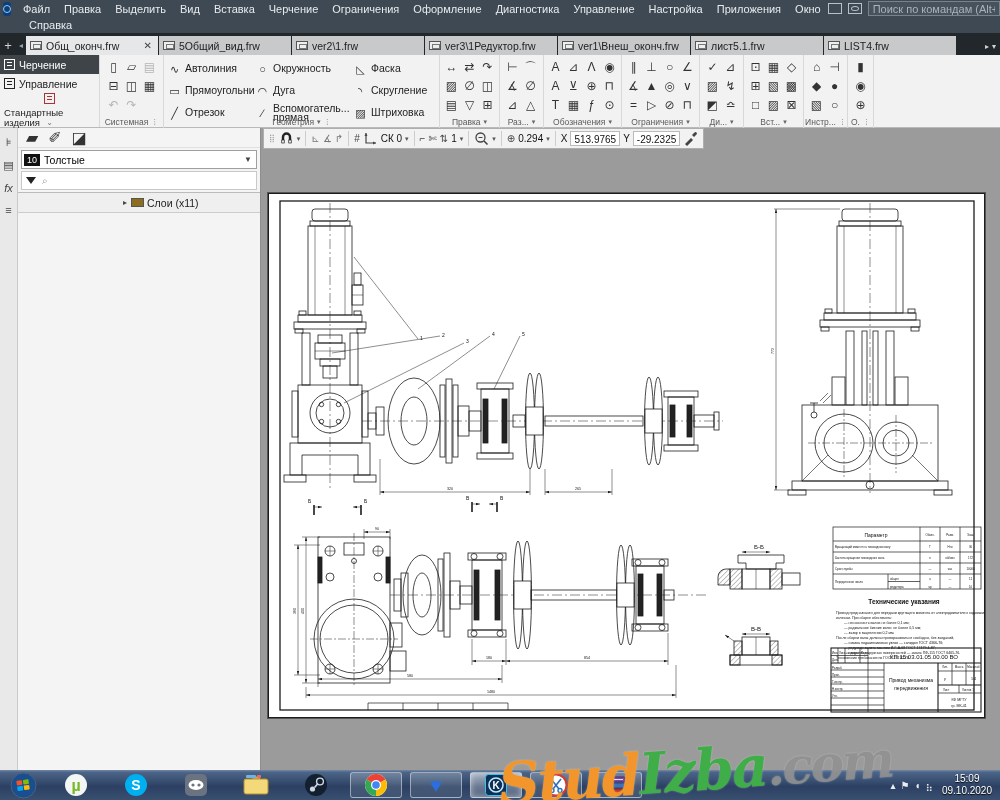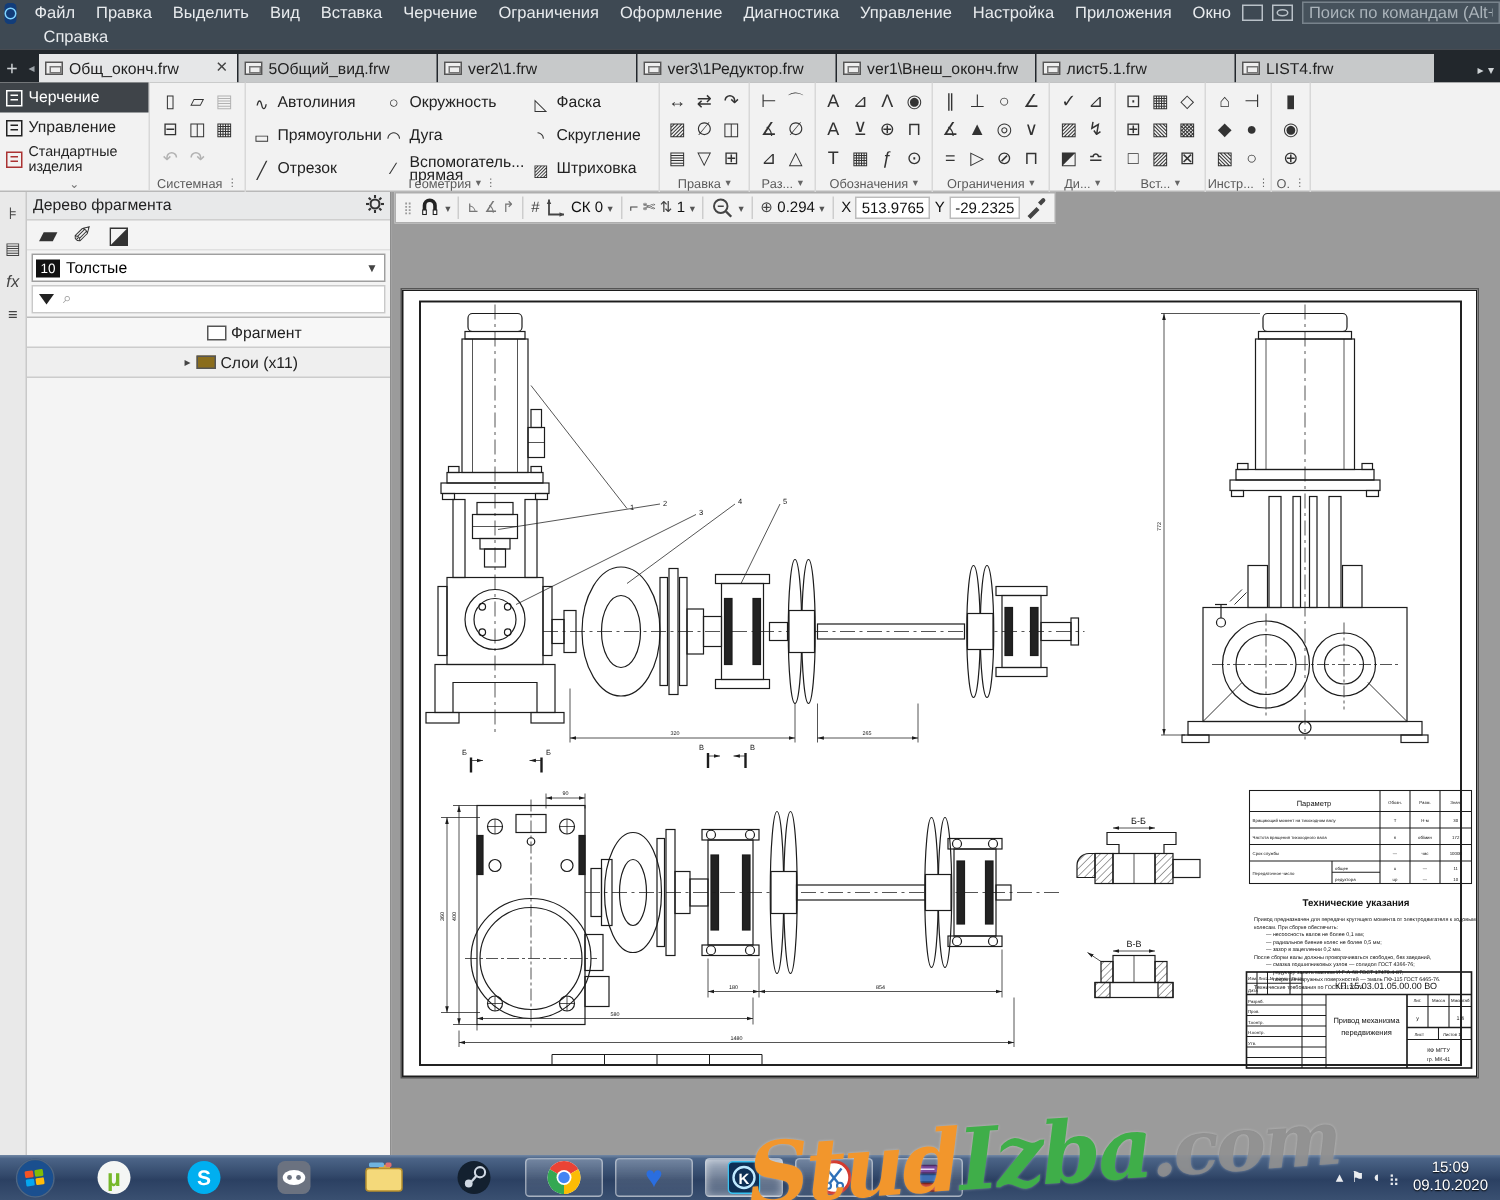--- a/index.html
+++ b/index.html
@@ -191,21 +191,21 @@
   <div class="abs ribbon">
     <div class="modes">
       <div class="mode active">
         <span class="mic"></span>
         <span>Черчение</span>
       </div>
       <div class="mode">
         <span class="mic"></span>
         <span>Управление</span>
       </div>
-      <div class="mode" style="height:26px;line-height:10px;">
+      <div class="mode" style="height:26px;line-height:10px;flex-direction:column;">
         <span class="mic" style="color:#a33;"></span>
         <span style="font-size:9.5px;">Стандартные изделия</span>
       </div>
       <div class="modechev">⌄</div>
     </div>
 
     <div class="rgroup" style="width:64px;">
       <div class="rgrid sysgrid" style="grid-template-columns:repeat(3,18px);">
           <span class="gi">▯</span>
           <span class="gi">▱</span>
@@ -398,58 +398,35 @@
   </div>
 
   <div class="abs leftstrip">
     <span class="lsic">⊧</span>
     <span class="lsic">▤</span>
     <span class="lsic" style="font-style:italic;font-family:Liberation Sans, sans-serif;">fx</span>
     <span class="lsic">≡</span>
   </div>
 
   <div class="abs panel">
-    <div class="phead">
-      <span>Дерево фрагмента</span>
-      <span class="gear">
-        <svg width="12" height="12" viewBox="0 0 12 12">
-            <circle cx="6" cy="6" r="3" fill="none" stroke="#333" stroke-width="1.4"></circle>
-            <g stroke="#333" stroke-width="1.4">
-              <line x1="6" y1="0" x2="6" y2="2"></line>
-              <line x1="6" y1="10" x2="6" y2="12"></line>
-              <line x1="0" y1="6" x2="2" y2="6"></line>
-              <line x1="10" y1="6" x2="12" y2="6"></line>
-              <line x1="1.8" y1="1.8" x2="3.2" y2="3.2"></line>
-              <line x1="8.8" y1="8.8" x2="10.2" y2="10.2"></line>
-              <line x1="1.8" y1="10.2" x2="3.2" y2="8.8"></line>
-              <line x1="8.8" y1="3.2" x2="10.2" y2="1.8"></line>
-            </g>
-          </svg>
-      </span>
-    </div>
     <div class="picons">
       <span>▰</span>
       <span>✐</span>
       <span>◪</span>
     </div>
     <div class="pcombo">
       <span class="lw10">10</span>
       <span>Толстые</span>
       <span class="dd">▼</span>
     </div>
     <div class="pfilter">
       <span class="funnel"></span>
       <span>⌕</span>
     </div>
     <div class="ptree">
-      <div class="prow">
-        <span class="ind"></span>
-          <span class="tic"></span>
-        <span>Фрагмент</span>
-      </div>
       <div class="prow" style="background:#efefef;">
         <span class="ind2"></span>
           <span class="arr">▸</span>
         <span class="fold"></span>
         <span>Слои (x11)</span>
       </div>
     </div>
   </div>
 
   <div class="abs canvas"></div>

